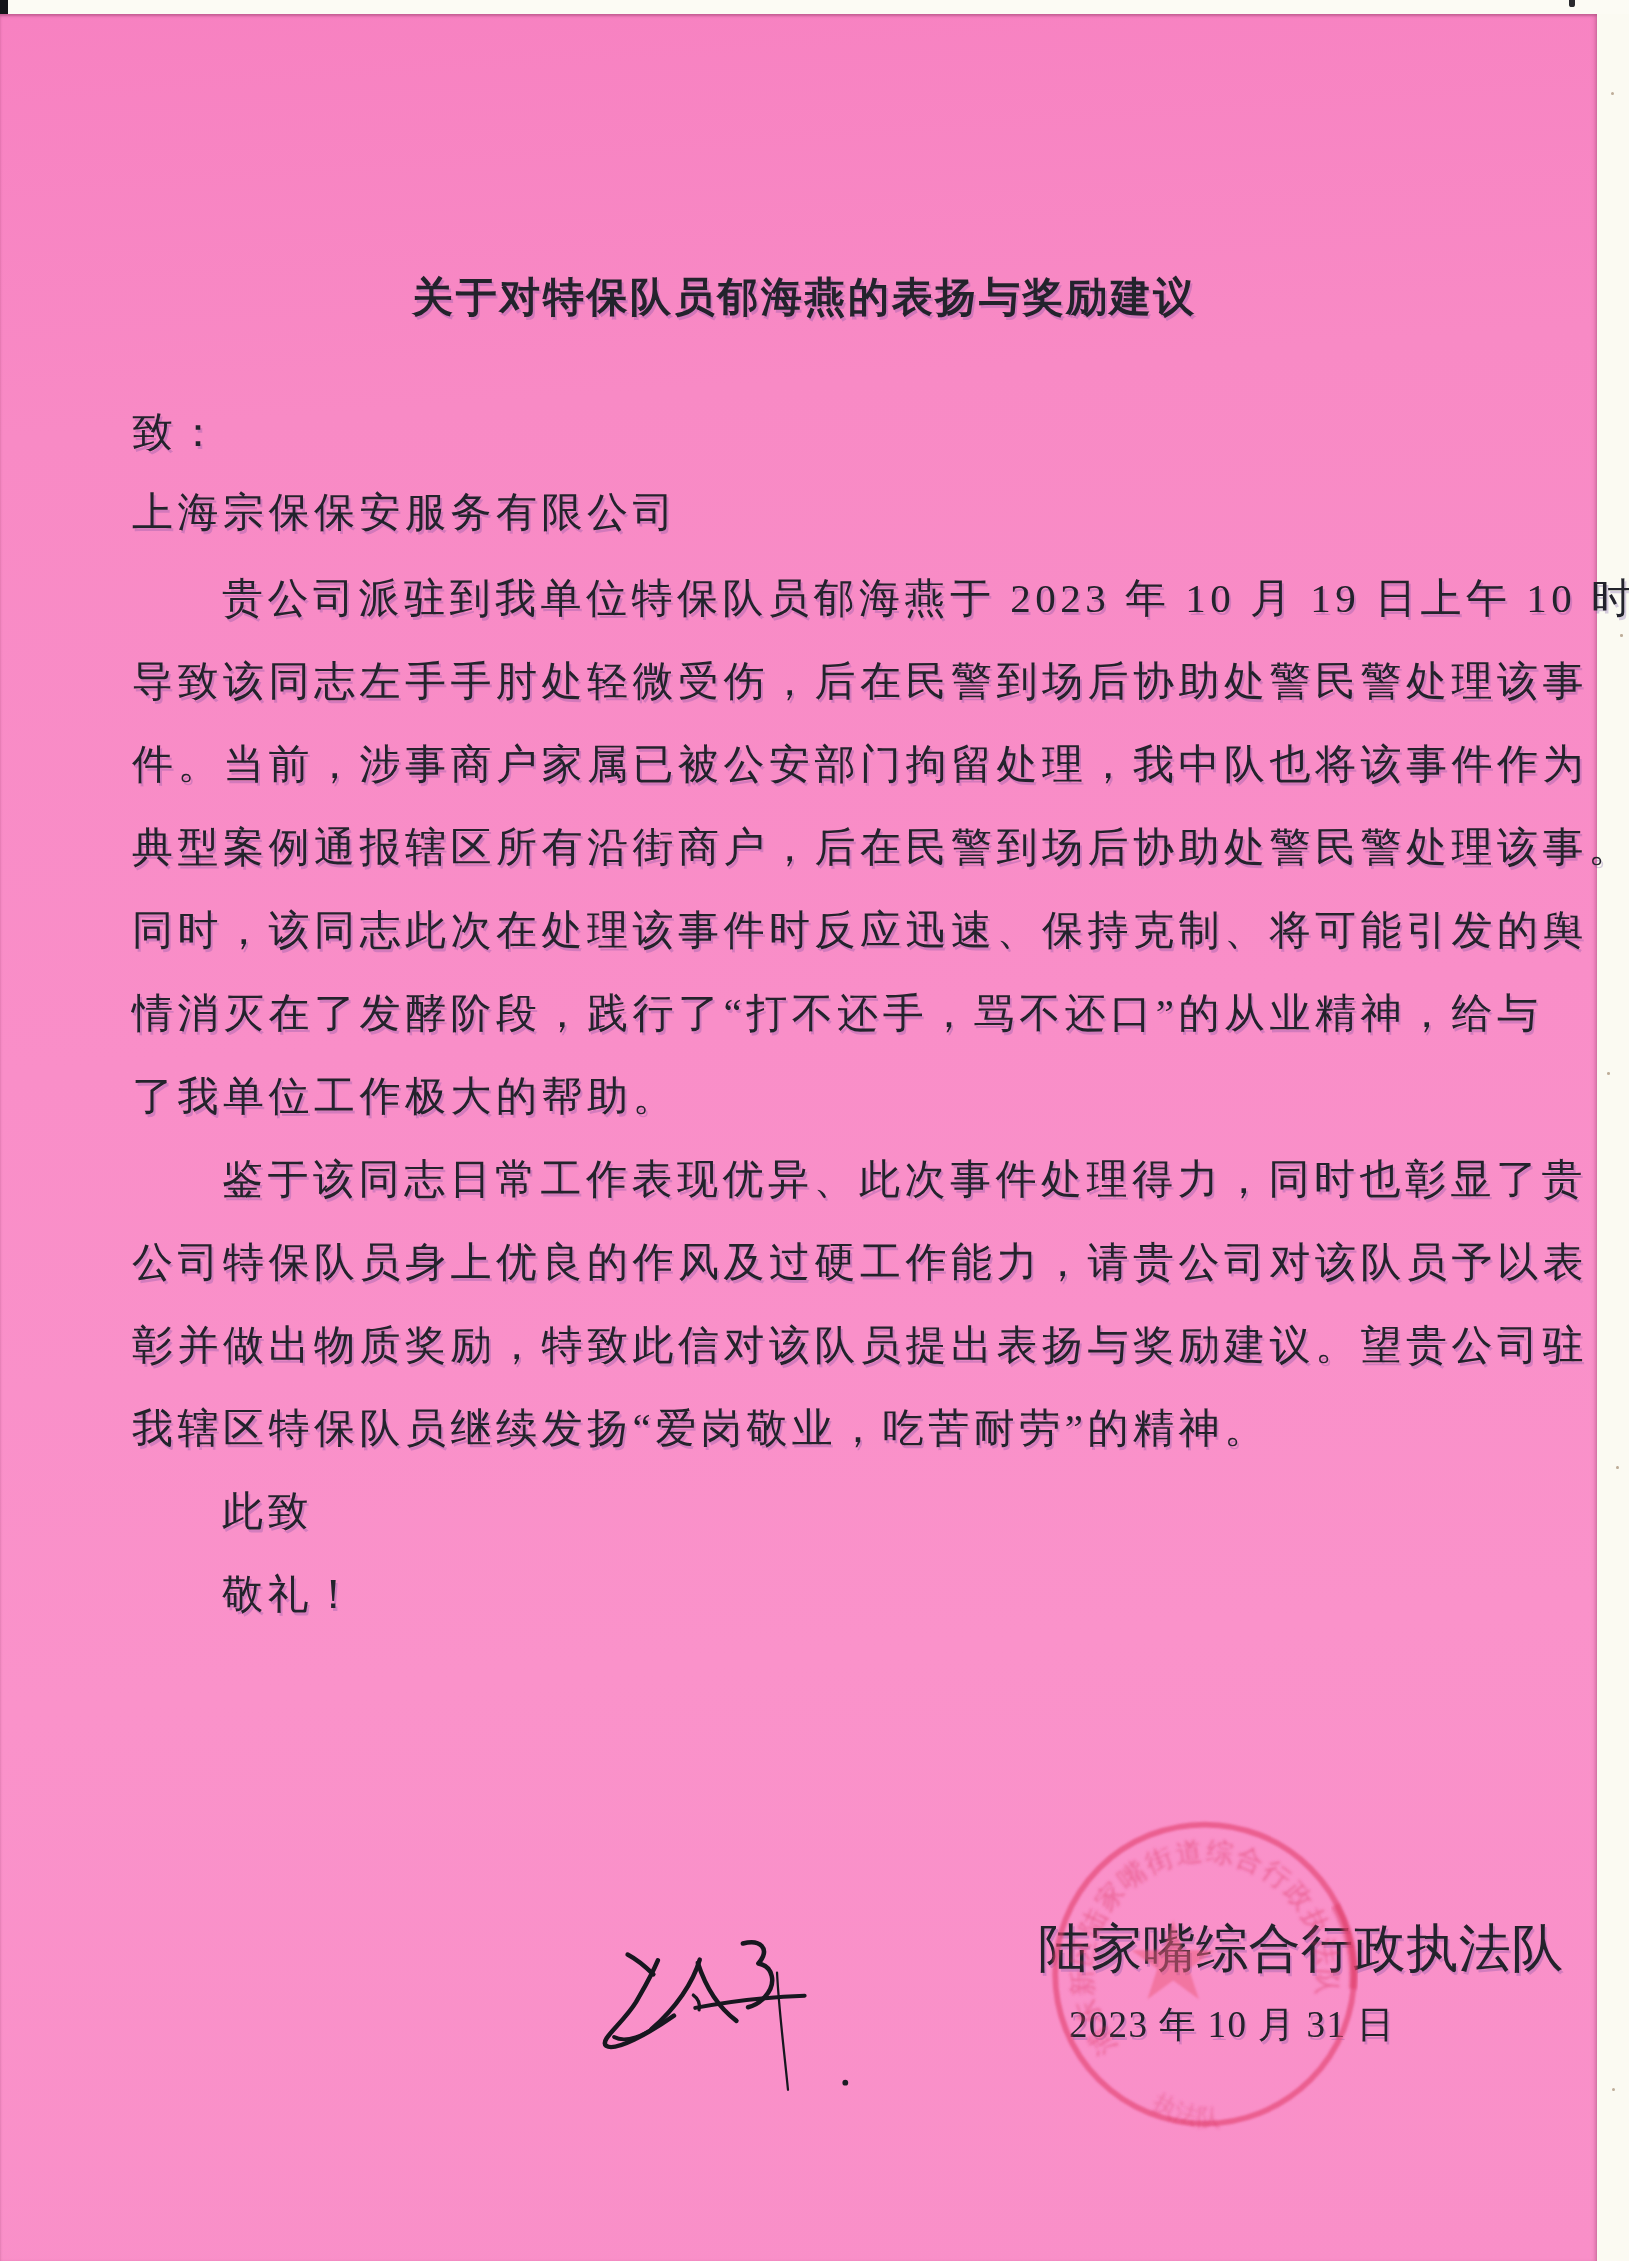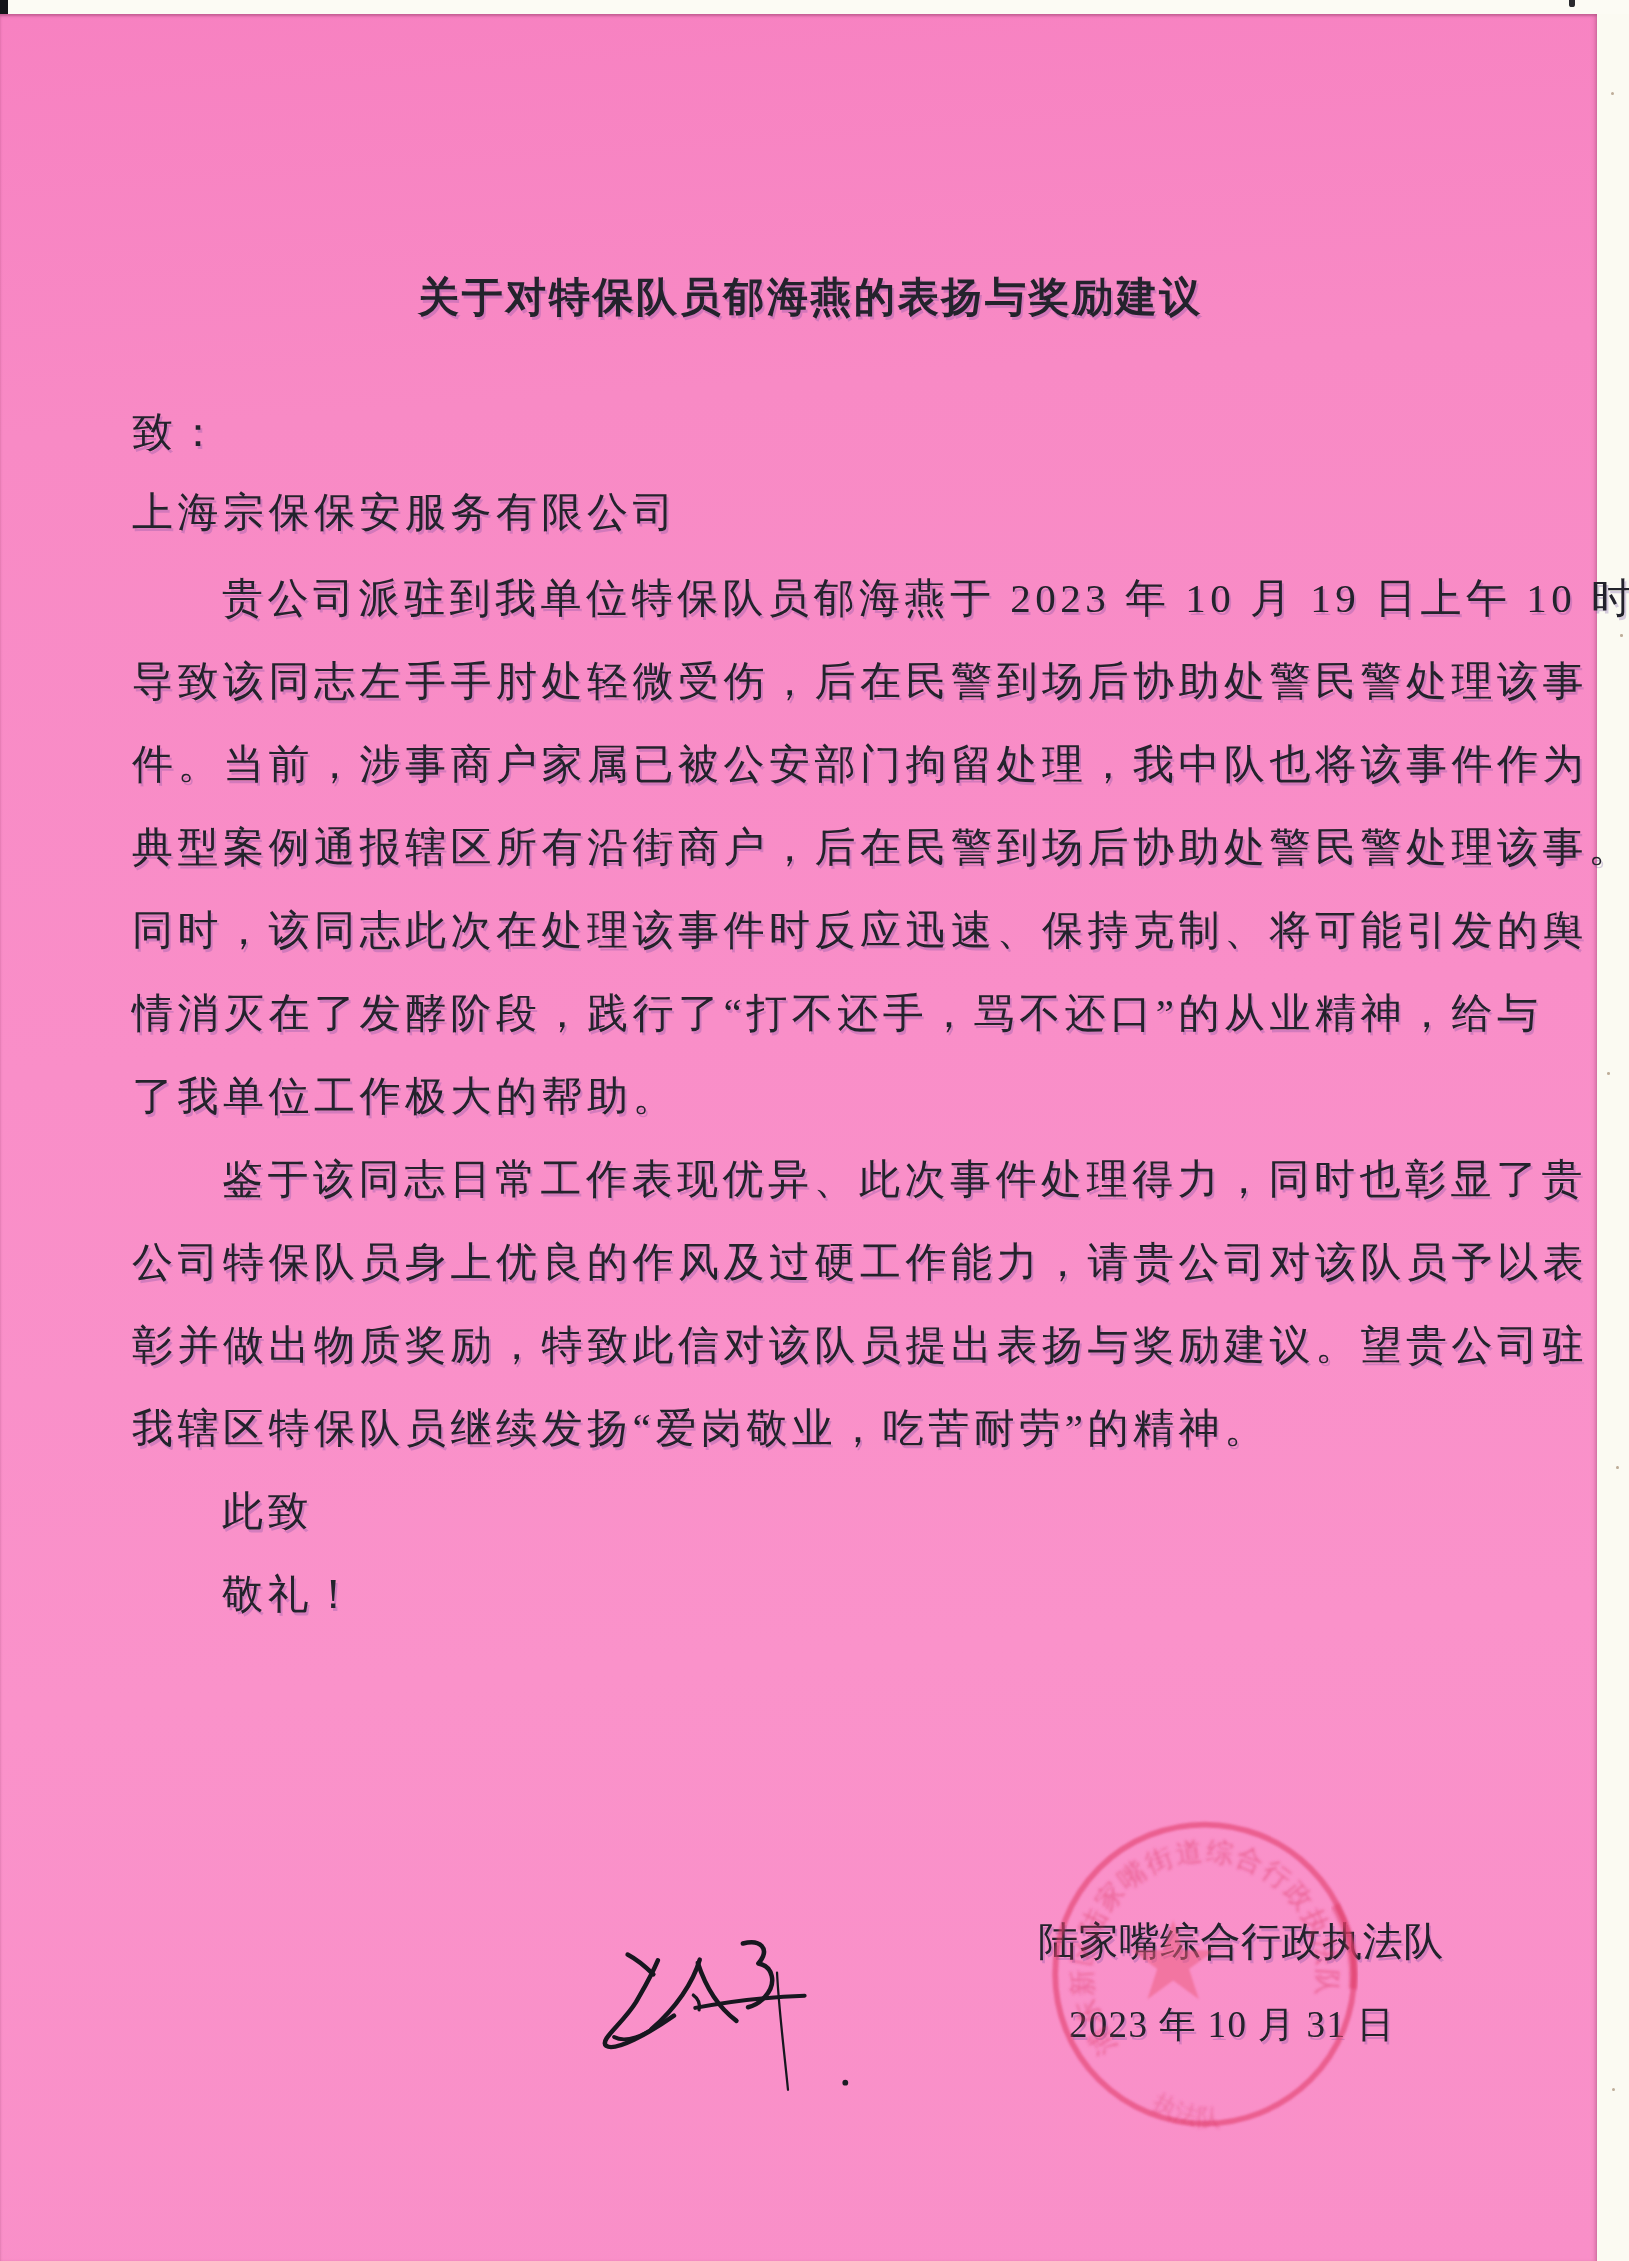--- a/index.html
+++ b/index.html
@@ -15,31 +15,31 @@
   .dust{position:absolute;border-radius:50%;background:rgba(140,110,80,.55);}
   
   .paper{
     position:absolute;left:0;top:13.5px;width:1597px;height:2248px;
     background:linear-gradient(176deg,#f781c1 0%,#f88ac5 18%,#f98ec8 45%,#fa92ca 72%,#f98fc8 100%);
     box-shadow:inset 0 1.9px 2.6px rgba(120,40,80,.35), inset -2.6px 0 3.9px rgba(150,60,100,.25);
   }
   
   .ink{color:#23232c;text-shadow:1.9px 2.6px 0.6px rgba(105,70,160,.26);}
   .doc-title{
-    position:absolute;left:12px;top:256px;width:1597px;text-align:center;
+    position:absolute;left:6px;top:256px;width:1597px;text-align:center;
     font-size:41px;font-weight:bold;letter-spacing:2.6px;
   }
   .letter-lines{
     position:absolute;left:132px;top:377px;width:1444px;
     font-size:41px;letter-spacing:4.5px;
   }
   .letter-lines .line{height:83px;line-height:83px;white-space:nowrap;}
   .signoff-unit{
     position:absolute;left:1038px;top:1900px;
-    font-size:40px;letter-spacing:0.6px;white-space:nowrap;
+    font-size:52px;letter-spacing:0.6px;white-space:nowrap;
   }
   .signoff-date{
     position:absolute;left:1069px;top:1986px;
     font-size:37px;letter-spacing:1.3px;white-space:nowrap;
   }
   svg{position:absolute;}
   .stamp-svg{left:1032px;top:1802px;}
   .sig-svg{left:574px;top:1921px;}
 </style>
 </head>

